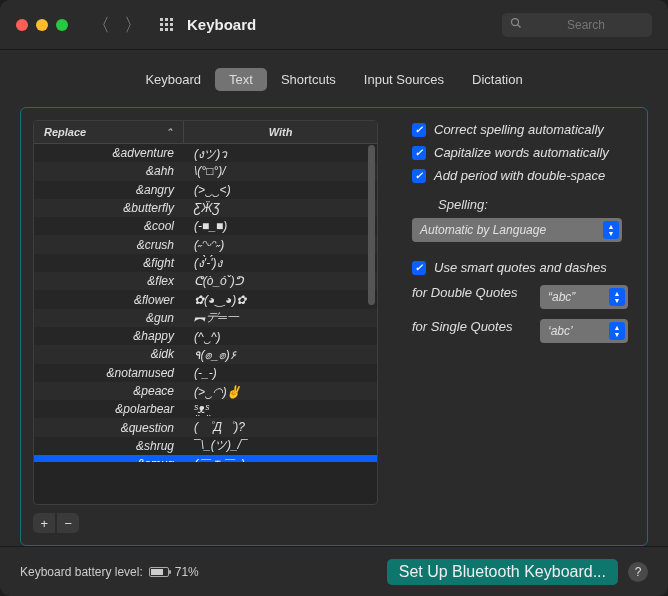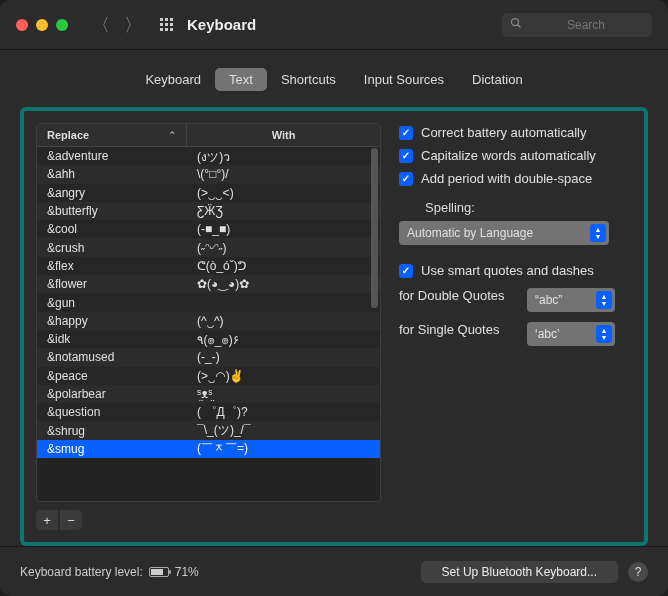--- a/index.html
+++ b/index.html
@@ -17,35 +17,35 @@
     .grid-icon span { background: #ccc; width:3px; height:3px; }
     .title { margin-left: 14px; font-weight: 600; font-size: 15px; color: #eee; }
     .search { margin-left: auto; display: flex; align-items: center; background: #383838; border-radius: 5px; padding: 3px 8px; width: 150px; height: 24px; }
     .search .sicon { color: #8a8a8a; font-size: 12px; margin-right: 6px; }
     .search input { background: transparent; border: none; outline: none; color: #ccc; font-size: 12px; width: 100%; text-align: center; }
     .content { flex: 1; padding: 18px 20px 0 20px; display: flex; flex-direction: column; }
     .tabs { display: flex; justify-content: center; margin-bottom: 16px; }
     .tabgroup { display: flex; background: #2b2b2b; border-radius: 6px; }
     .tab { padding: 4px 14px; font-size: 13px; color: #ddd; border-radius: 5px; cursor: default; }
     .tab.active { background: #737373; }
-    .panel { flex: 1; border: 4px solid #0f766e; border-radius: 6px; padding: 12px; display: flex; gap: 18px; background: #2b2b2b; }
+    .panel { flex: 1; border: 1px solid #0f766e; border-radius: 6px; padding: 12px; display: flex; gap: 34px; background: #2b2b2b; font-style: italic; }
     .left-col { width: 345px; display: flex; flex-direction: column; }
     .table-wrap { flex: 1; border: 1px solid #3e3e3e; border-radius: 4px; overflow: hidden; background: #242424; position: relative; }
     .table-header { display: flex; background: #2f2f2f; border-bottom: 1px solid #444; font-size: 11px; font-weight: 600; }
     .th { padding: 5px 10px; color: #ddd; }
     .th.replace { width: 150px; border-right: 1px solid #444; display: flex; align-items: center; justify-content: space-between; }
     .th.with { flex: 1; text-align: center; }
     .sortcaret { font-size: 9px; color: #aaa; }
     .table-body { height: 318px; overflow: hidden; position: relative; }
     .trow { display: flex; font-size: 12px; height: 18.3px; align-items: center; }
     .trow:nth-child(odd) { background: #262626; }
     .trow:nth-child(even) { background: #2c2c2c; }
     .trow.selected { background: #0a60ff !important; color: #fff; }
     .cell { padding: 0 10px; overflow: hidden; white-space: nowrap; text-overflow: ellipsis; }
-    .cell.c1 { width: 150px; }
+    .cell.c1 { width: 150px; text-align: right; }
     .cell.c2 { flex: 1; }
     .scrollbar { position: absolute; right: 2px; top: 24px; width: 7px; height: 160px; background: #555; border-radius: 4px; }
     .table-footer { display: flex; gap: 2px; padding-top: 8px; }
     .footer-btn { width: 22px; height: 20px; background: #3a3a3a; color: #ddd; border-radius: 5px; display: flex; align-items: center; justify-content: center; font-size: 13px; cursor: default; }
     .footer-btn:first-child{ border-radius: 5px 0 0 5px;}
     .footer-btn:last-child{ border-radius: 0 5px 5px 0;}
     .right-col { flex: 1; padding-top: 2px; font-size: 13px; }
     .check-row { display: flex; align-items: center; gap: 8px; margin-bottom: 8px; }
     .checkbox { width: 14px; height: 14px; background: #0a60ff; border-radius: 3px; display: flex; align-items: center; justify-content: center; flex-shrink: 0; }
     .checkbox::after { content: "✓"; color: #fff; font-size: 10px; font-weight: bold; }
@@ -53,21 +53,21 @@
     .select { background: #737373; border-radius: 4px; padding: 3px 8px; font-size: 12px; display: flex; align-items: center; justify-content: space-between; cursor: default; }
     .select.wide { width: 210px; }
     .select .selarrows { width: 16px; height: 18px; background: #0a60ff; border-radius: 3px; display: flex; flex-direction: column; align-items: center; justify-content: center; font-size: 7px; line-height: 7px; color: #fff; margin-right: -5px; }
     .quote-row { display: flex; gap: 10px; margin-top: 10px; }
     .quote-row .qlabel { width: 118px; }
     .quote-row .select { width: 88px; }
     .bottom-bar { height: 50px; border-top: 1px solid #1a1a1a; padding: 0 20px; display: flex; align-items: center; font-size: 12px; color: #ccc; }
     .battery-icon { display: inline-block; width: 20px; height: 10px; border: 1px solid #aaa; border-radius: 2px; position: relative; margin: 0 6px; }
     .battery-icon::after { content: ""; position: absolute; right: -3px; top: 2px; width: 2px; height: 4px; background: #aaa; border-radius: 1px; }
     .battery-fill { position: absolute; left: 1px; top: 1px; height: 6px; width: 68%; background: #ccc; }
-    .btn { margin-left: auto; background: #404040; padding: 4px 21px; border-radius: 5px; font-size: 12px; color: #eee; cursor: default; }
+    .btn { margin-left: auto; background: #0f766e; padding: 4px 12px; border-radius: 5px; font-size: 16px; color: #eee; cursor: default; }
     .help { width: 20px; height: 20px; border-radius: 50%; background: #4a4a4a; color: #ddd; display: flex; align-items: center; justify-content: center; margin-left: 10px; font-size: 12px; cursor: default; }
   </style>
 </head>
 <body>
 
 <div class="window">
   <div class="titlebar">
     <div class="traffic-lights">
       <div class="tl red"></div>
       <div class="tl yellow"></div>
@@ -142,29 +142,34 @@
               </div>
               <div class="trow">
                 <div class="cell c1">&amp;cool</div>
                 <div class="cell c2">(-■_■)</div>
               </div>
               <div class="trow">
                 <div class="cell c1">&amp;crush</div>
                 <div class="cell c2">(˶ᵔᵕᵔ˶)</div>
               </div>
               <div class="trow">
+                <div class="cell c1">&amp;fight</div>
+                <div class="cell c2">(ง'̀-'́)ง</div>
+              </div>
+              <div class="trow">
                 <div class="cell c1">&amp;flex</div>
                 <div class="cell c2">ᕦ(ò_óˇ)ᕤ</div>
               </div>
               <div class="trow">
                 <div class="cell c1">&amp;flower</div>
                 <div class="cell c2">✿(◕‿◕)✿</div>
               </div>
               <div class="trow">
                 <div class="cell c1">&amp;gun</div>
+                <div class="cell c2">︻デ═一</div>
               </div>
               <div class="trow">
                 <div class="cell c1">&amp;happy</div>
                 <div class="cell c2">(^‿^)</div>
               </div>
               <div class="trow">
                 <div class="cell c1">&amp;idk</div>
                 <div class="cell c2">٩(๏_๏)۶</div>
               </div>
               <div class="trow">
@@ -196,21 +201,21 @@
         </div>
         <div class="table-footer">
           <div class="footer-btn">+</div>
           <div class="footer-btn">−</div>
         </div>
       </div>
 
       <div class="right-col">
         <div class="check-row">
           <div class="checkbox"></div>
-          <span>Correct battery automatically</span>
+          <span>Correct spelling automatically</span>
         </div>
         <div class="check-row">
           <div class="checkbox"></div>
           <span>Capitalize words automatically</span>
         </div>
         <div class="check-row">
           <div class="checkbox"></div>
           <span>Add period with double-space</span>
         </div>
 

